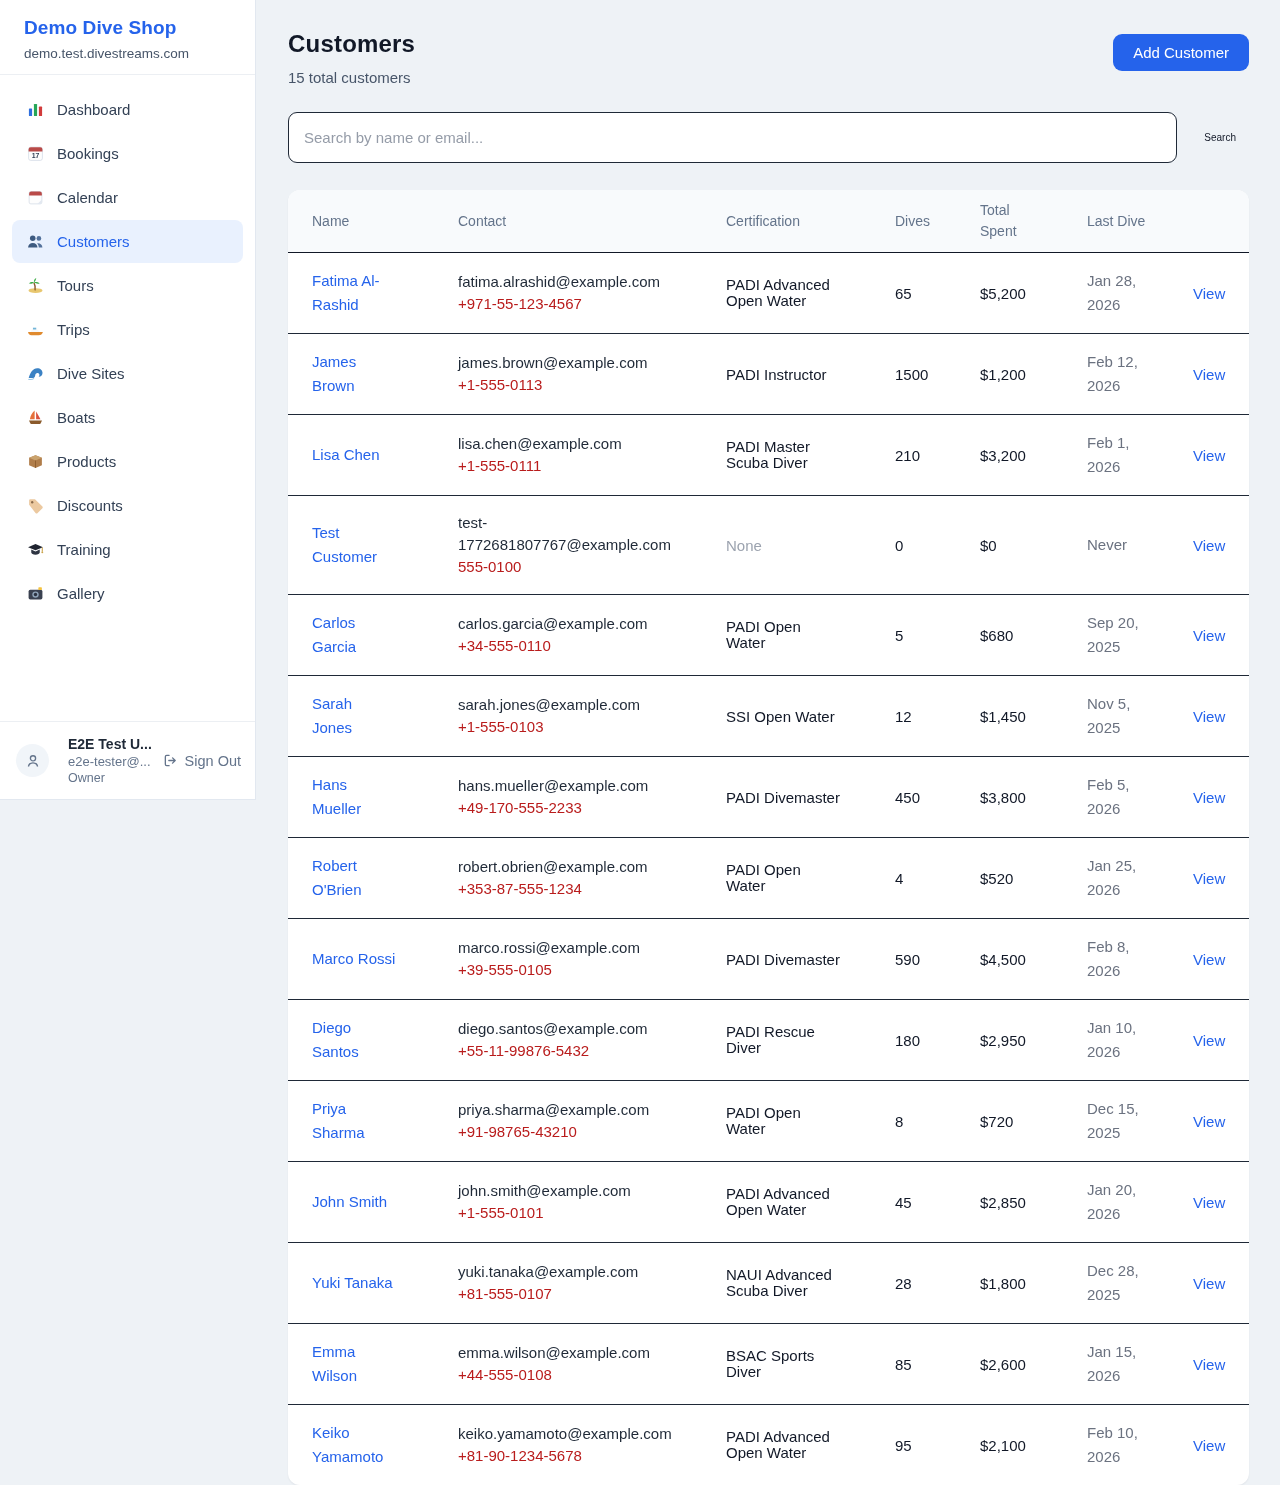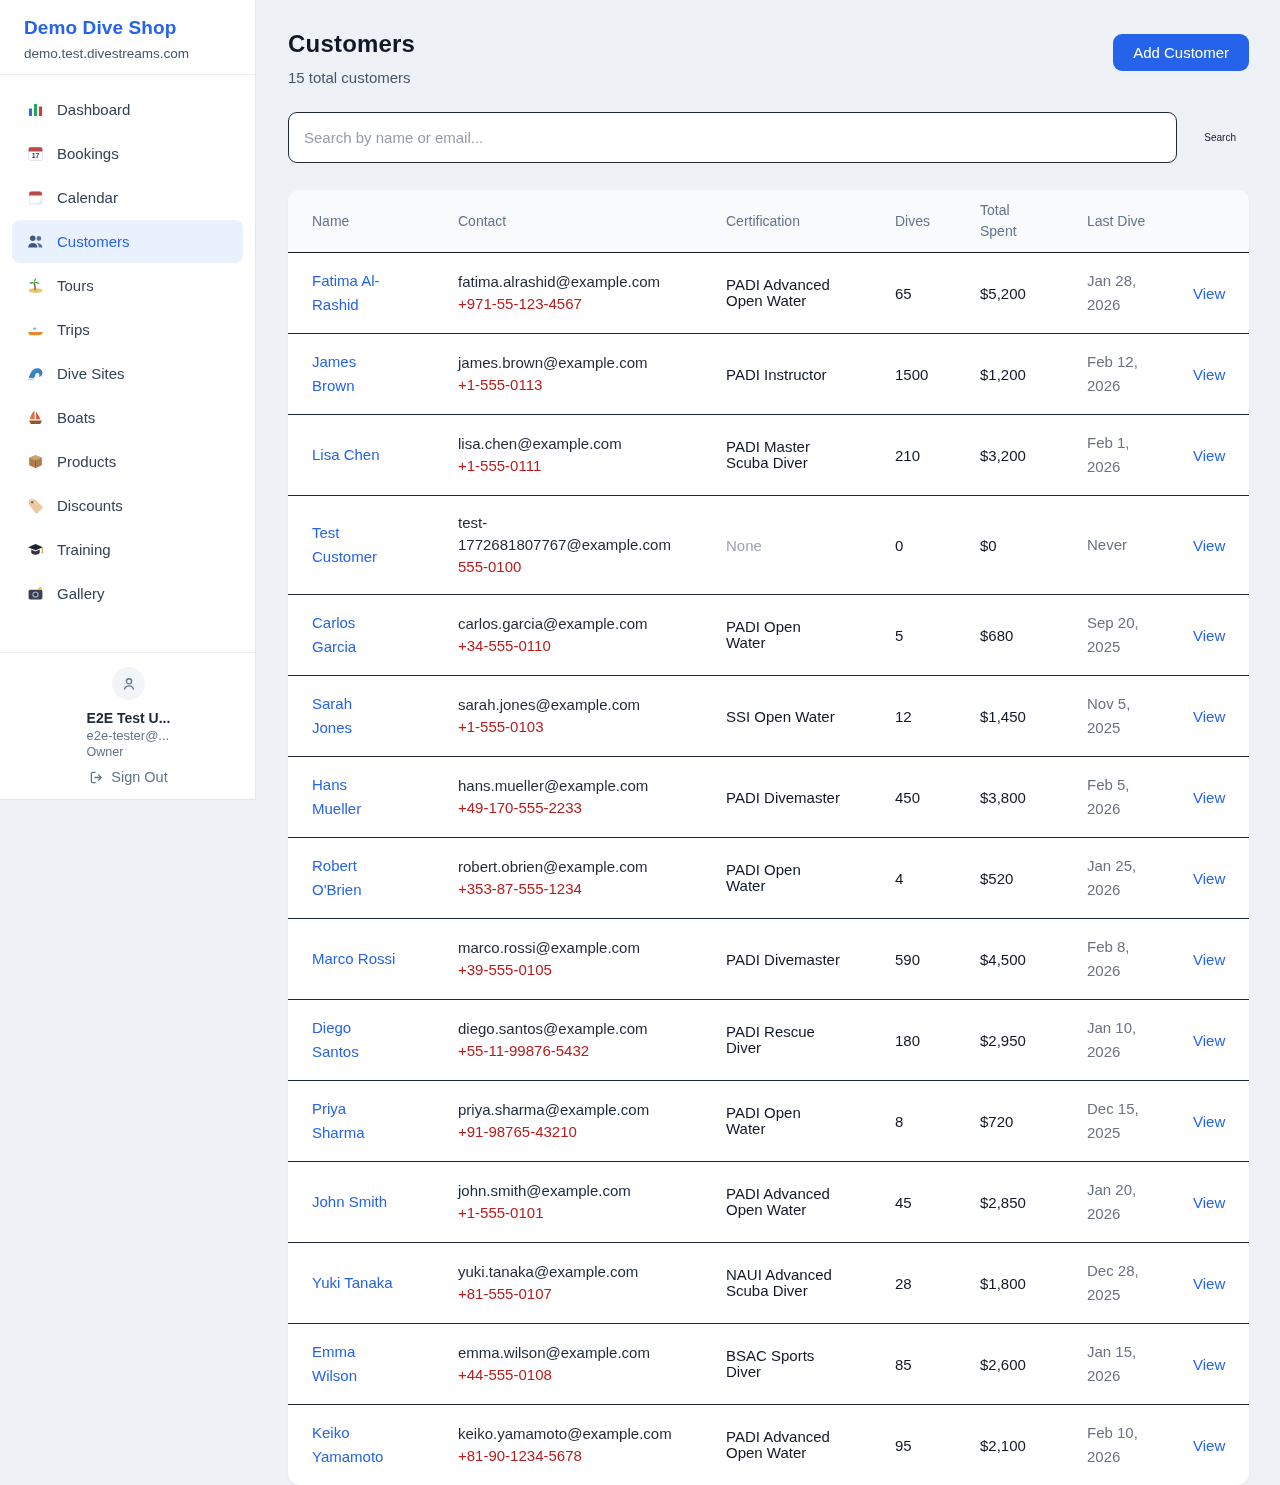--- a/index.html
+++ b/index.html
@@ -20,21 +20,21 @@
   .nav { flex:1; padding:13px 12px 0 12px; }
   .nav-item {
     display:flex; align-items:center; gap:13px; padding:10px 14px; border-radius:8px;
     font-size:15px; color:#334155; margin-bottom:1px; cursor:pointer; line-height:23px;
   }
   .nav-item.active { background:#e9f1fe; color:#2563eb; }
   .nav-icon { width:18px; height:18px; flex:0 0 18px; display:flex; align-items:center; justify-content:center; }
   .nav-icon svg { width:17px; height:17px; display:block; }
   .user-section {
     border-top:1px solid #eceff3; padding:14px 14px 14px 16px;
-    display:flex; align-items:center; gap:10px;flex-direction:column;
+    display:flex; align-items:center; gap:19px;
   }
   .avatar { width:33px; height:33px; border-radius:50%; background:#f1f5f9; display:flex; align-items:center; justify-content:center; flex:0 0 33px; }
   .avatar svg { width:18px; height:18px; }
   .user-info { flex:1; min-width:0; }
   .user-name { font-size:14px; font-weight:bold; color:#1f2937; white-space:nowrap; }
   .user-email { font-size:13px; color:#64748b; margin-top:2px; white-space:nowrap; }
   .user-role { font-size:12.5px; color:#64748b; margin-top:2px; }
   .signout-btn { display:flex; align-items:center; gap:7px; background:none; border:none; color:#64748b; font-size:14.5px; cursor:pointer; font-family:inherit; white-space:nowrap; }
   .signout-btn svg { width:15px; height:15px; }
   

